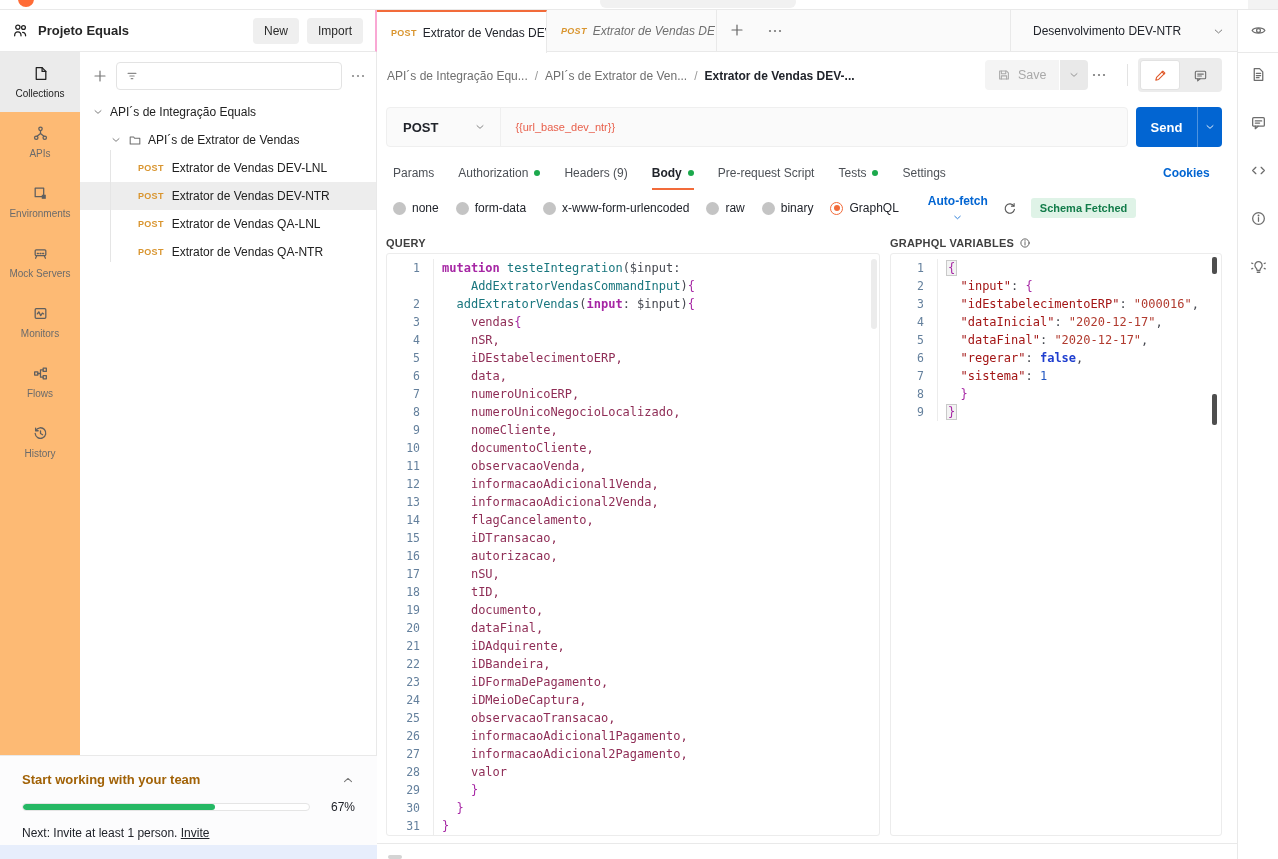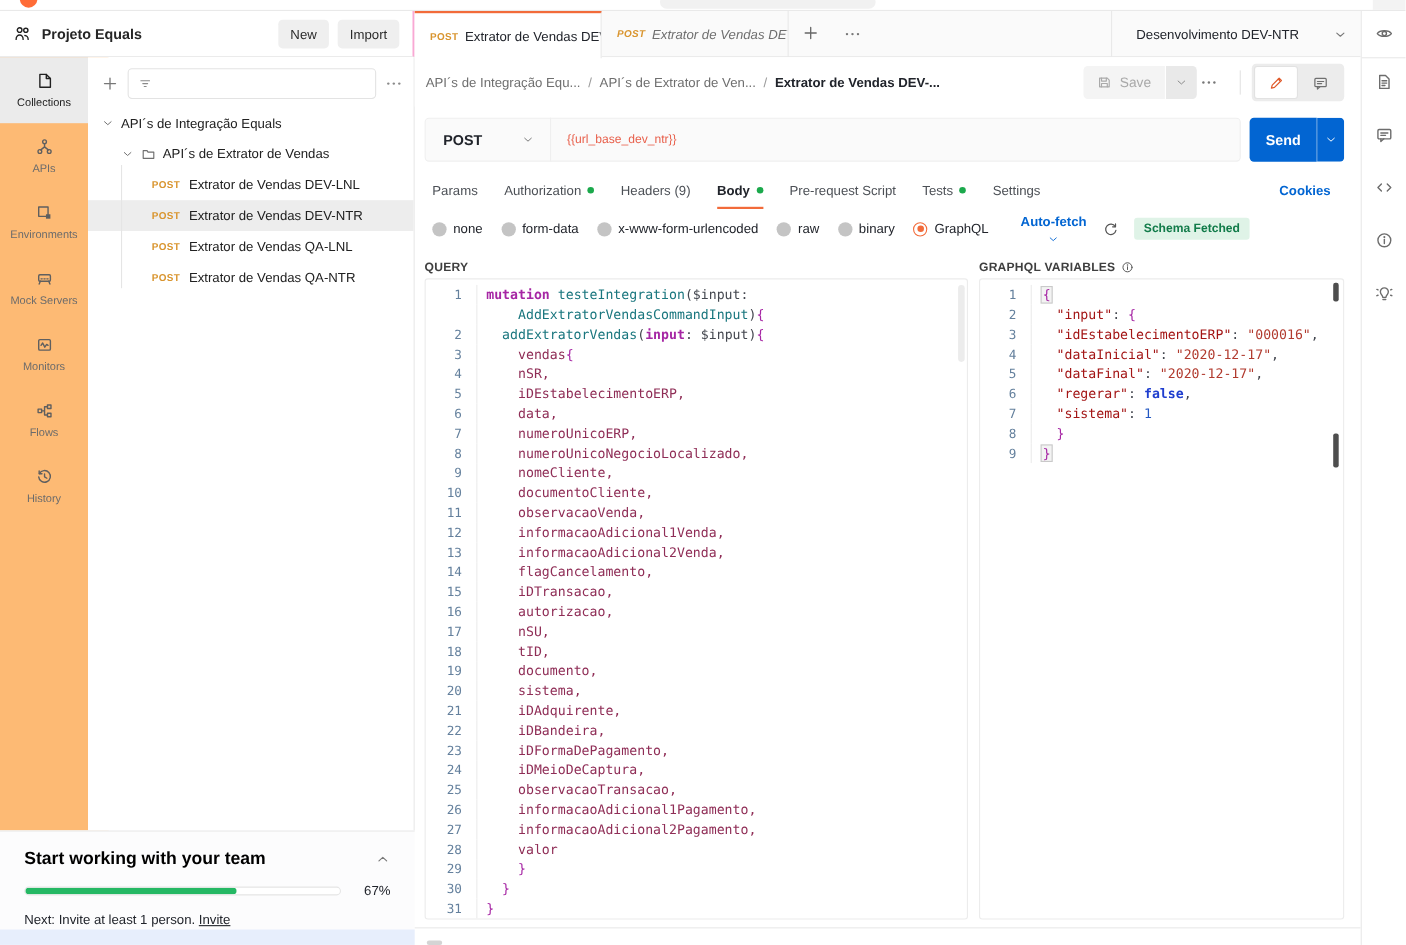--- a/index.html
+++ b/index.html
@@ -35,21 +35,21 @@
   .tr-row { height:28px; display:flex; align-items:center; font-size:12px; color:#212121; cursor:pointer; white-space:nowrap; position:relative; }
   .tr-row.selected { background:#ededed; }
   .tr-chev { color:#6f6f6f; margin-right:6px; }
   .tr-folder { color:#6f6f6f; margin-right:6px; }
   .m-post { font-size:9px; font-weight:700; letter-spacing:.3px; color:#d9952f; margin-right:8px; }
   .guide { position:absolute; left:30px; top:98px; width:1px; height:112px; background:#e5e5e5; }
 
   
   .team-banner { position:absolute; left:0; top:755px; width:377px; height:90px; background:#fcfcfd; border-top:1px solid #e9e9e9; padding:16px 22px 0 22px; }
   .tb-title-row { display:flex; align-items:center; }
-  .tb-title { font-size:16px; font-weight:700; color:#000000; flex:1; }
+  .tb-title { font-size:13px; font-weight:700; color:#a16207; flex:1; }
   .tb-prog-row { display:flex; align-items:center; margin-top:13px; }
   .tb-track { flex:1; height:8px; border:1px solid #e5e5e5; background:#fff; border-radius:5px; overflow:hidden; }
   .tb-fill { height:100%; background:#25b864; border-radius:5px; }
   .tb-pct { font-size:12px; color:#21242b; margin-left:15px; width:30px; text-align:right; }
   .tb-next { font-size:12px; color:#21242b; margin-top:12px; }
   .tb-invite { text-decoration:underline; cursor:pointer; color:#21242b; }
   .blue-strip { position:absolute; left:0; top:845px; width:377px; height:14px; background:#e7eefc; }
 
   
   .tabbar { position:absolute; left:377px; top:10px; width:860px; height:42px; background:#fafafa; border-bottom:1px solid #e9e9e9; }
@@ -554,21 +554,21 @@
       <div class="row">
         <span class="ln">18</span>
         <span class="codeline"><span class="t-pl">    </span><span class="t-fi">tID,</span></span>
       </div>
       <div class="row">
         <span class="ln">19</span>
         <span class="codeline"><span class="t-pl">    </span><span class="t-fi">documento,</span></span>
       </div>
       <div class="row">
         <span class="ln">20</span>
-        <span class="codeline"><span class="t-pl">    </span><span class="t-fi">sistema,</span></span>
+        <span class="codeline"><span class="t-pl">    </span><span class="t-fi">dataFinal,</span></span>
       </div>
       <div class="row">
         <span class="ln">21</span>
         <span class="codeline"><span class="t-pl">    </span><span class="t-fi">iDAdquirente,</span></span>
       </div>
       <div class="row">
         <span class="ln">22</span>
         <span class="codeline"><span class="t-pl">    </span><span class="t-fi">iDBandeira,</span></span>
       </div>
       <div class="row">

